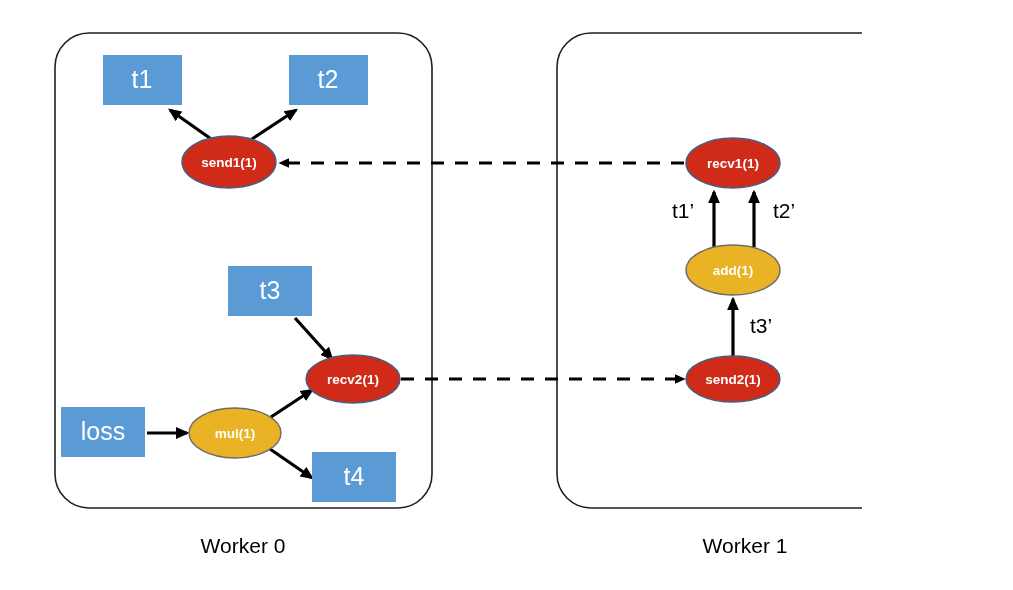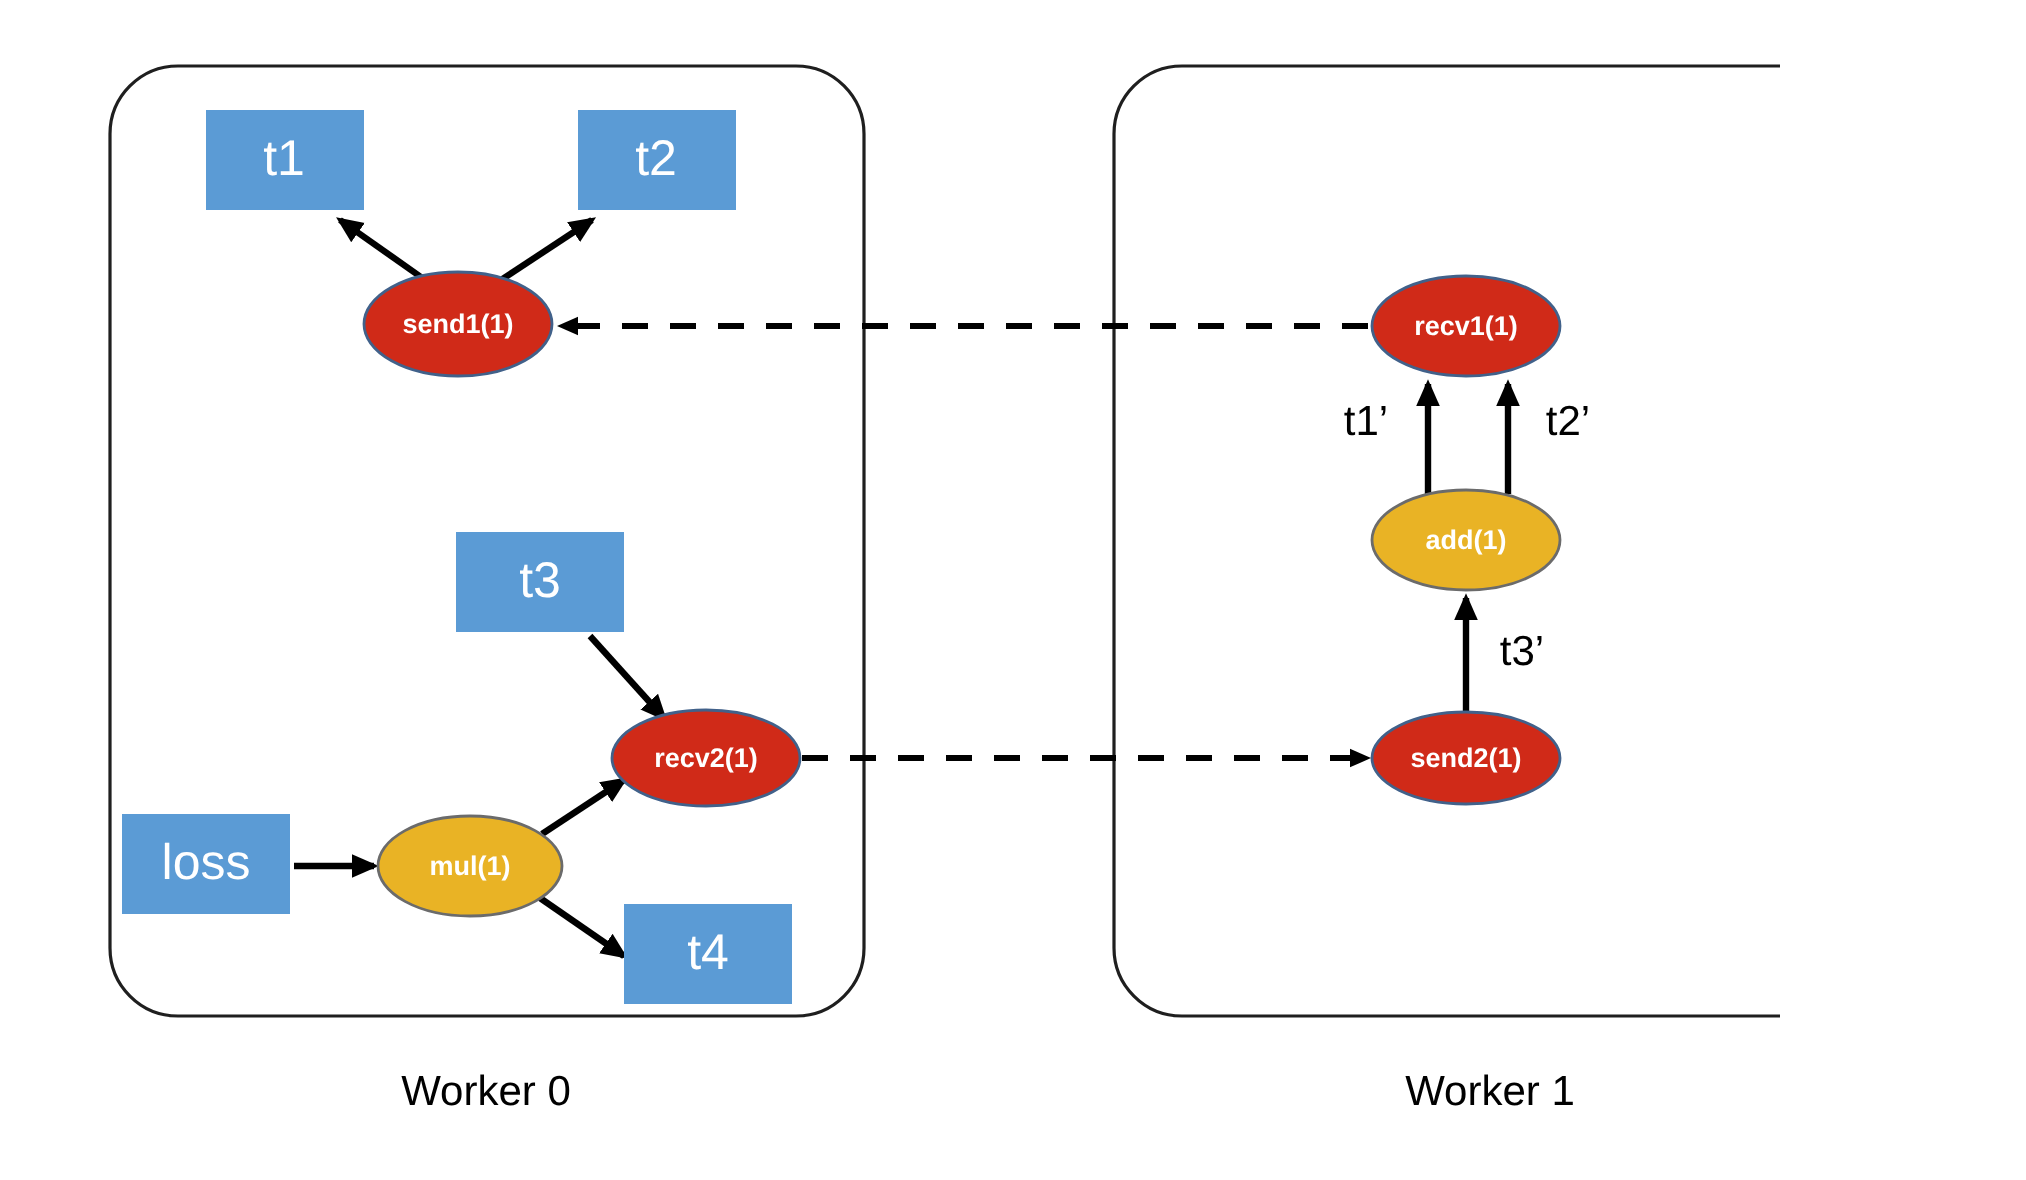--- a/index.html
+++ b/index.html
@@ -9,21 +9,20 @@
   }
   body {
     font-family: "Liberation Sans", sans-serif;
   }
   #canvas {
     position: relative;
     width: 862px;
     height: 590px;
     background: #ffffff;
     overflow: hidden;
-    padding-left: 28px;
   }
   #diagram-svg {
     position: absolute;
     left: 0;
     top: 0;
     width: 1013px;
     height: 590px;
   }
   .worker-panel {
     fill: none;

